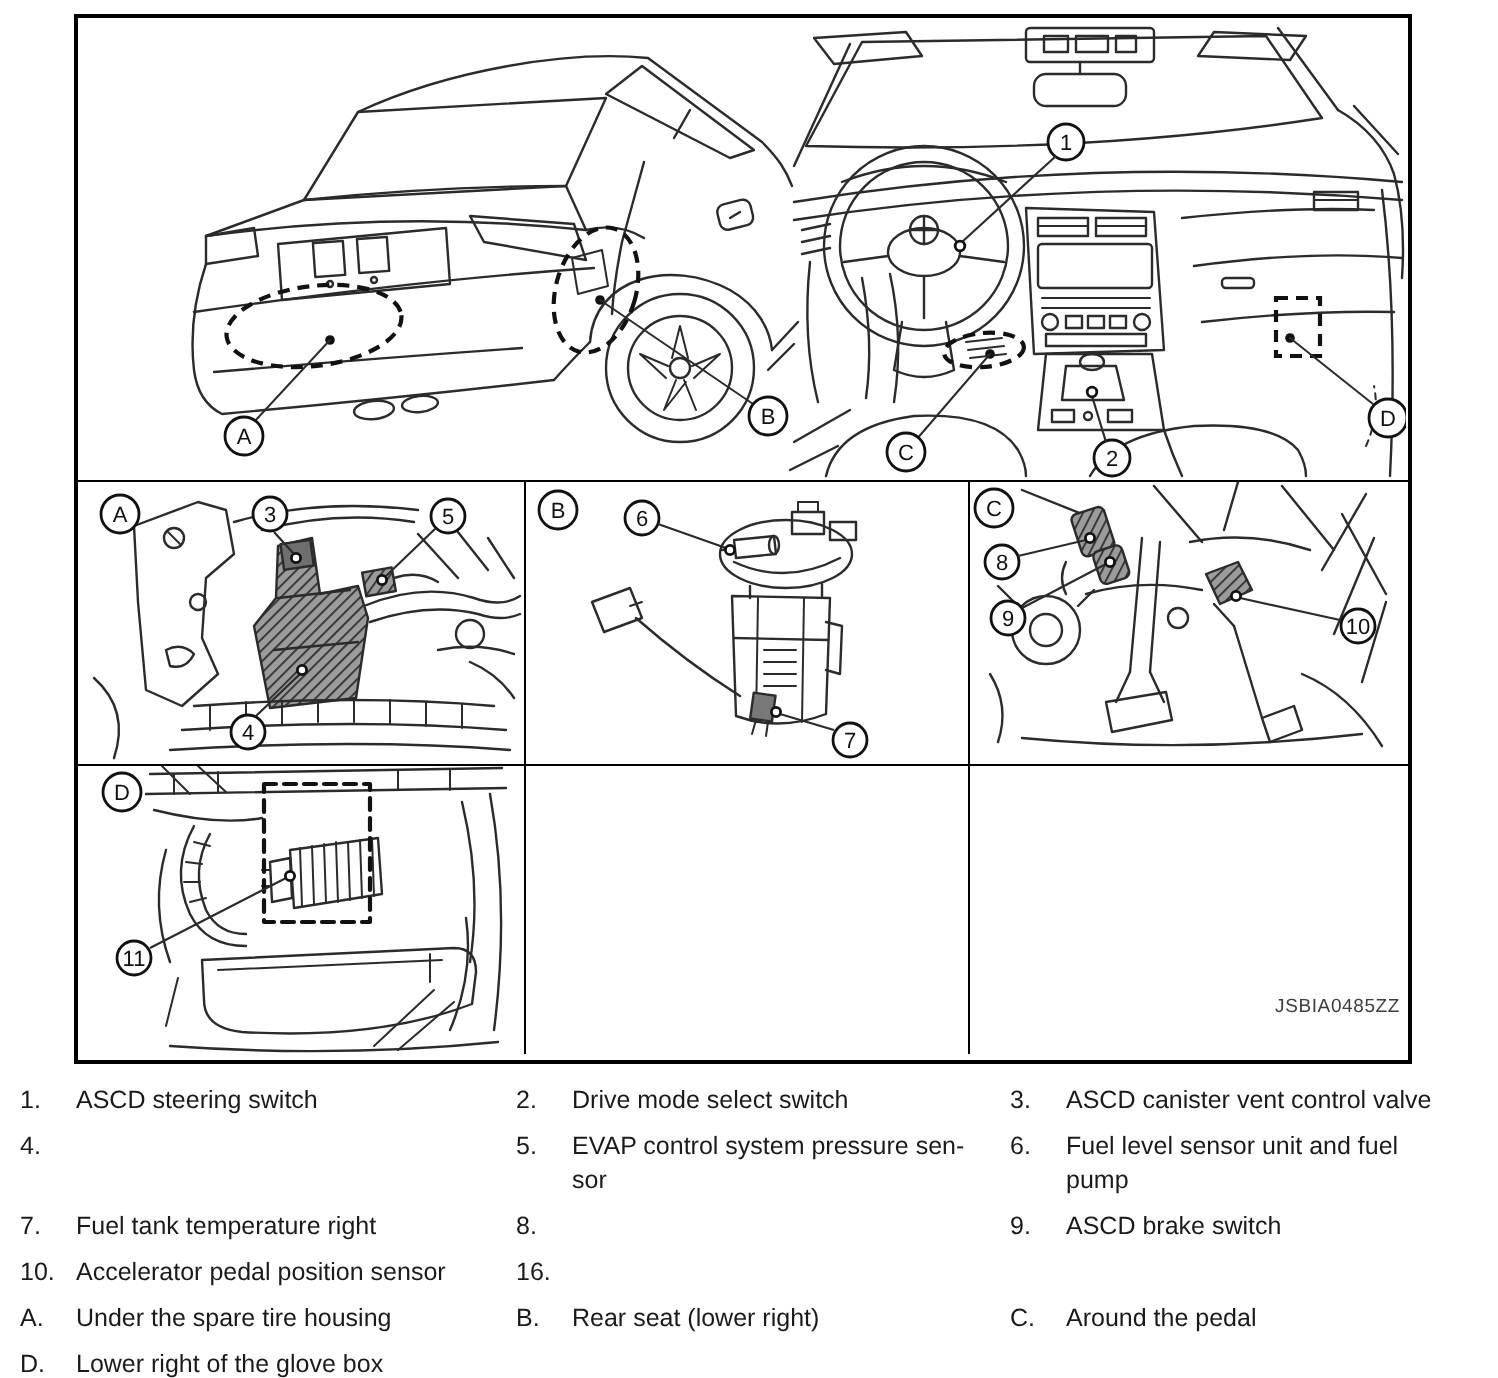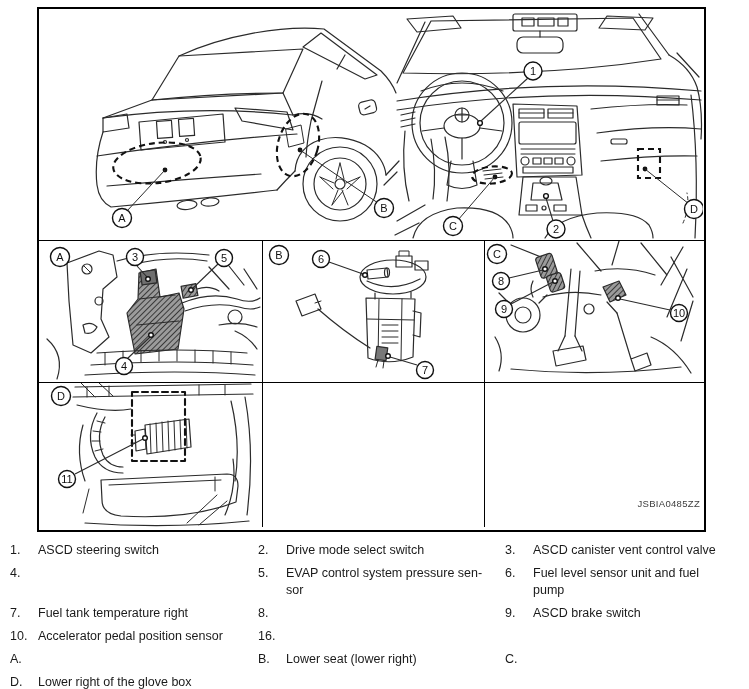--- a/index.html
+++ b/index.html
@@ -450,27 +450,29 @@
     <span class="lnum">10.</span>
     <span class="ltxt">Accelerator pedal position sensor</span>
   </div>
   <div class="lcell">
     <span class="lnum">16.</span>
   </div>
   <div class="lcell"></div>
 
   <div class="lcell">
     <span class="lnum">A.</span>
+    <span class="ltxt">Under the spare tire housing</span>
   </div>
   <div class="lcell">
     <span class="lnum">B.</span>
-    <span class="ltxt">Lower seat (lower right)</span>
+    <span class="ltxt">Rear seat (lower right)</span>
   </div>
   <div class="lcell">
     <span class="lnum">C.</span>
+    <span class="ltxt">Around the pedal</span>
   </div>
 
   <div class="lcell">
     <span class="lnum">D.</span>
     <span class="ltxt">Lower right of the glove box</span>
   </div>
   <div class="lcell"></div>
   <div class="lcell"></div>
 </div>
 

